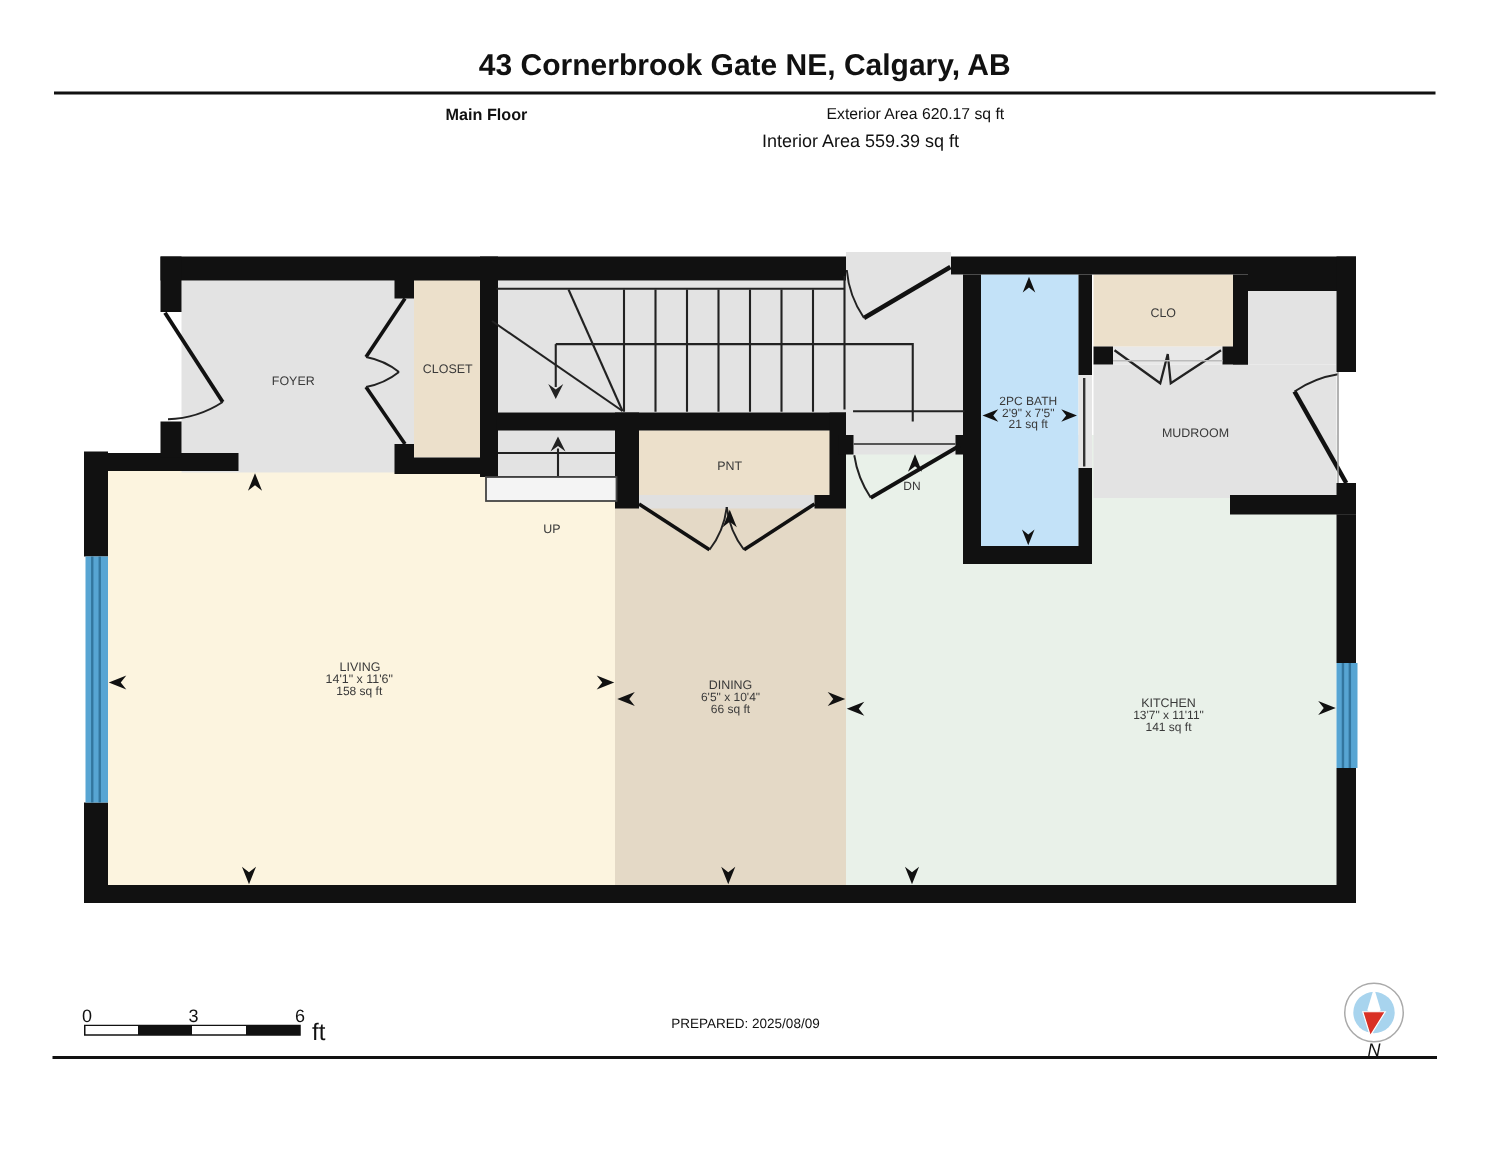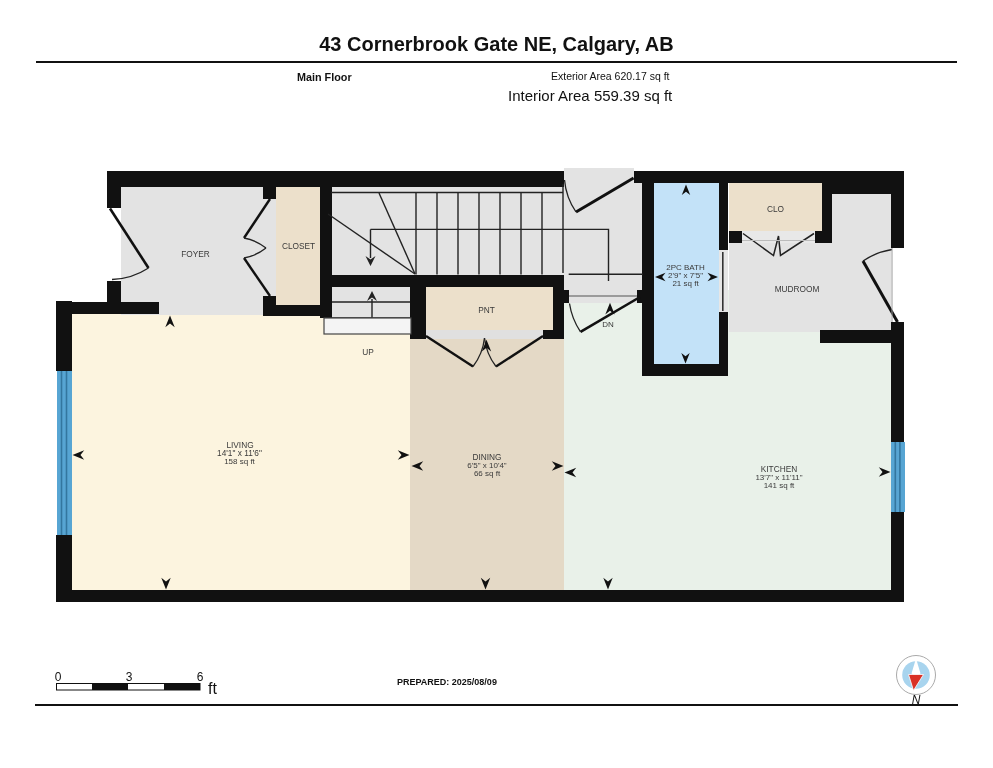--- a/index.html
+++ b/index.html
@@ -12,21 +12,21 @@
 <div id="page">
 
   <div class="abs" style="left:0;top:33px;width:993px;text-align:center;font-size:20px;font-weight:bold;color:#111;">43 Cornerbrook Gate NE, Calgary, AB</div>
 
   <div class="abs" style="left:36px;top:61px;width:921px;height:2px;background:#111;"></div>
 
   <div class="abs" style="left:297px;top:71px;width:200px;text-align:left;font-size:10.8px;font-weight:bold;color:#111;">Main Floor</div>
 
   <div class="abs" style="left:508px;top:69.5px;font-size:10.5px;color:#111;margin-left:43px;">Exterior Area 620.17 sq ft</div>
 
-  <div class="abs" style="left:508px;top:86.5px;font-size:15px;color:#111;">Interior Area 559.39 sq ft</div>
+  <div class="abs" style="left:508px;top:86.5px;font-size:12px;color:#111;">Interior Area 559.39 sq ft</div>
 
   <svg class="abs" style="left:0;top:0;" width="993" height="768" viewBox="0 0 993 768">
     <g stroke="none">
 
       <rect x="72" y="314" width="338" height="276" fill="#FCF4DF"></rect>
 
       <rect x="410" y="287" width="154" height="303" fill="#E4D9C6"></rect>
 
       <rect x="564" y="290" width="327" height="300" fill="#E9F1E9"></rect>
 
@@ -270,21 +270,21 @@
   <div class="abs" style="left:194px;top:670px;width:12px;text-align:center;font-size:12px;color:#111;">6</div>
 
   <svg class="abs" style="left:56px;top:683px;" width="150" height="9" viewBox="0 0 150 9">
     <rect x="0.5" y="0.5" width="143.5" height="6.5" fill="#fff" stroke="#111" stroke-width="1"></rect>
     <rect x="36" y="0.5" width="36" height="6.5" fill="#111"></rect>
     <rect x="108" y="0.5" width="36" height="6.5" fill="#111"></rect>
   </svg>
 
   <div class="abs" style="left:208px;top:680px;font-size:16px;color:#111;">ft</div>
 
-  <div class="abs" style="left:397px;top:677px;width:200px;font-size:9px;color:#111;font-weight:bold;">PREPARED: 2025/08/09</div>
+  <div class="abs" style="left:397px;top:677px;width:200px;text-align:center;font-size:9px;color:#111;">PREPARED: 2025/08/09</div>
 
   <svg class="abs" style="left:895px;top:654px;" width="44" height="44" viewBox="0 0 44 44">
     <circle cx="21" cy="21" r="19.5" fill="#fff" stroke="#aaa" stroke-width="1"></circle>
     <circle cx="21" cy="21" r="13.8" fill="#A8D4EE"></circle>
     <polygon points="21,4.5 25.5,19.5 21,22.5 16.5,19.5" fill="#fff"></polygon>
     <polygon points="13.5,20.5 28.5,20.5 18.5,36.5" fill="#D93025" stroke="#fff" stroke-width="0.8"></polygon>
   </svg>
 
   <div class="abs" style="left:906px;top:693px;width:20px;text-align:center;font-size:12px;font-style:italic;color:#111;">N</div>
 

